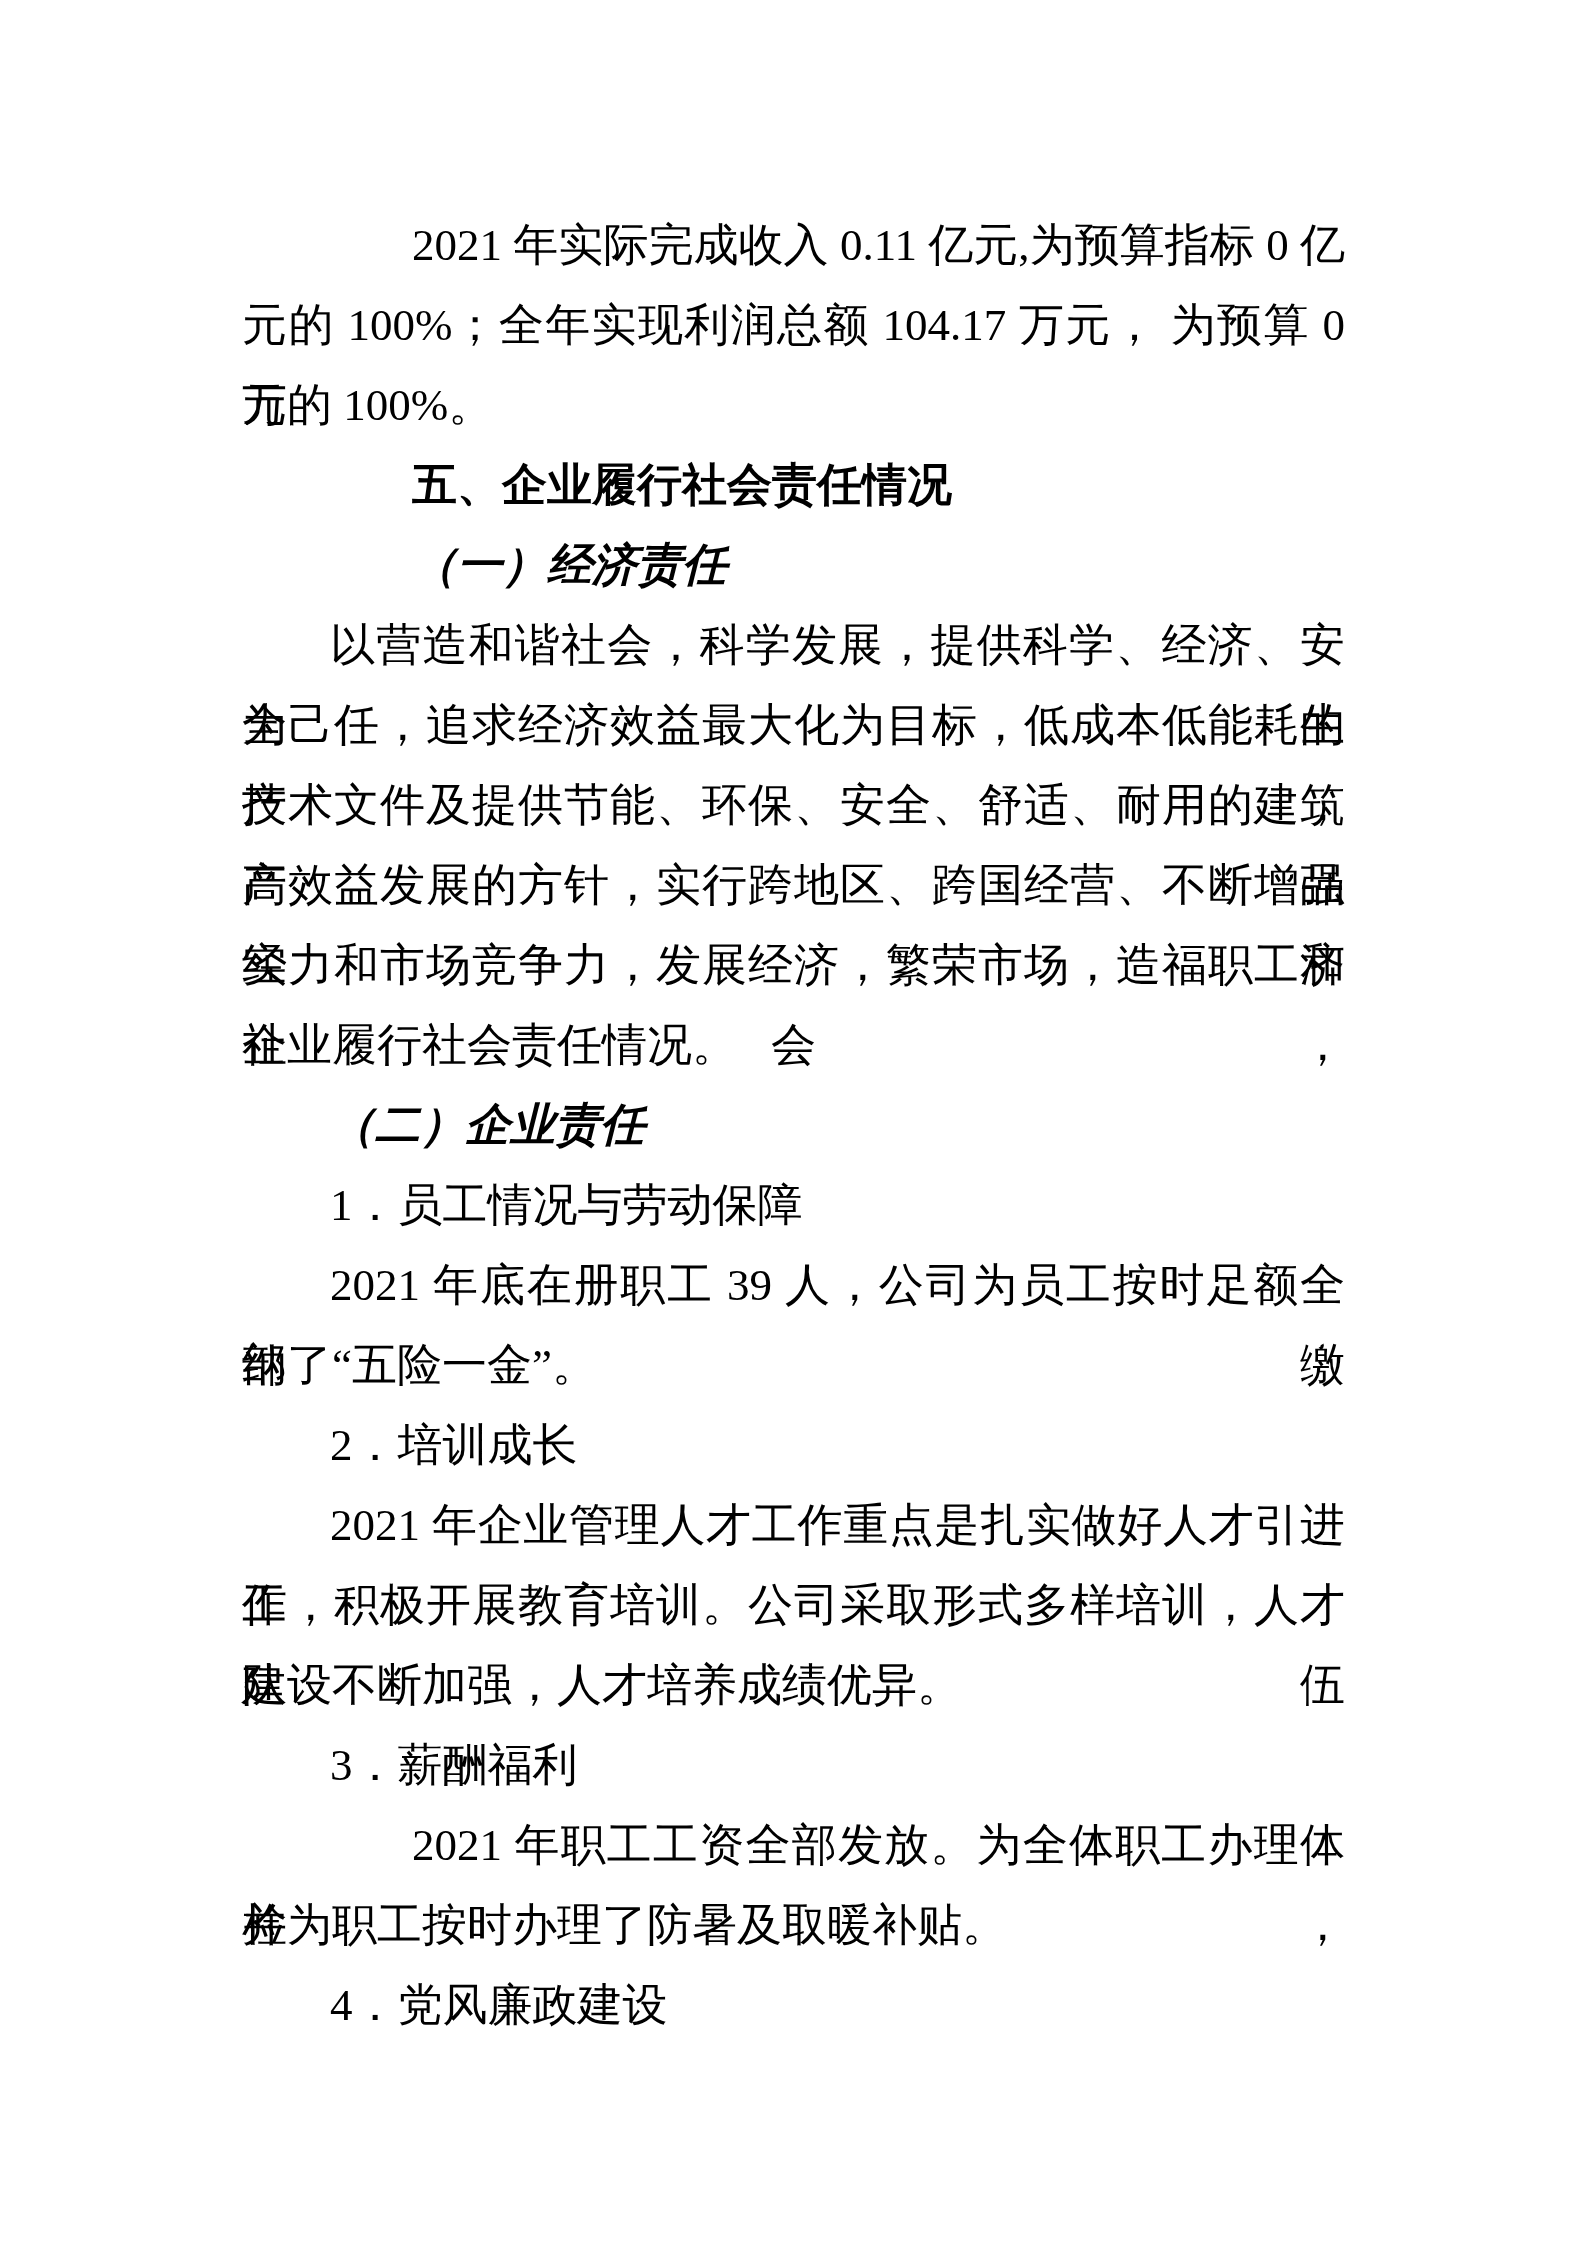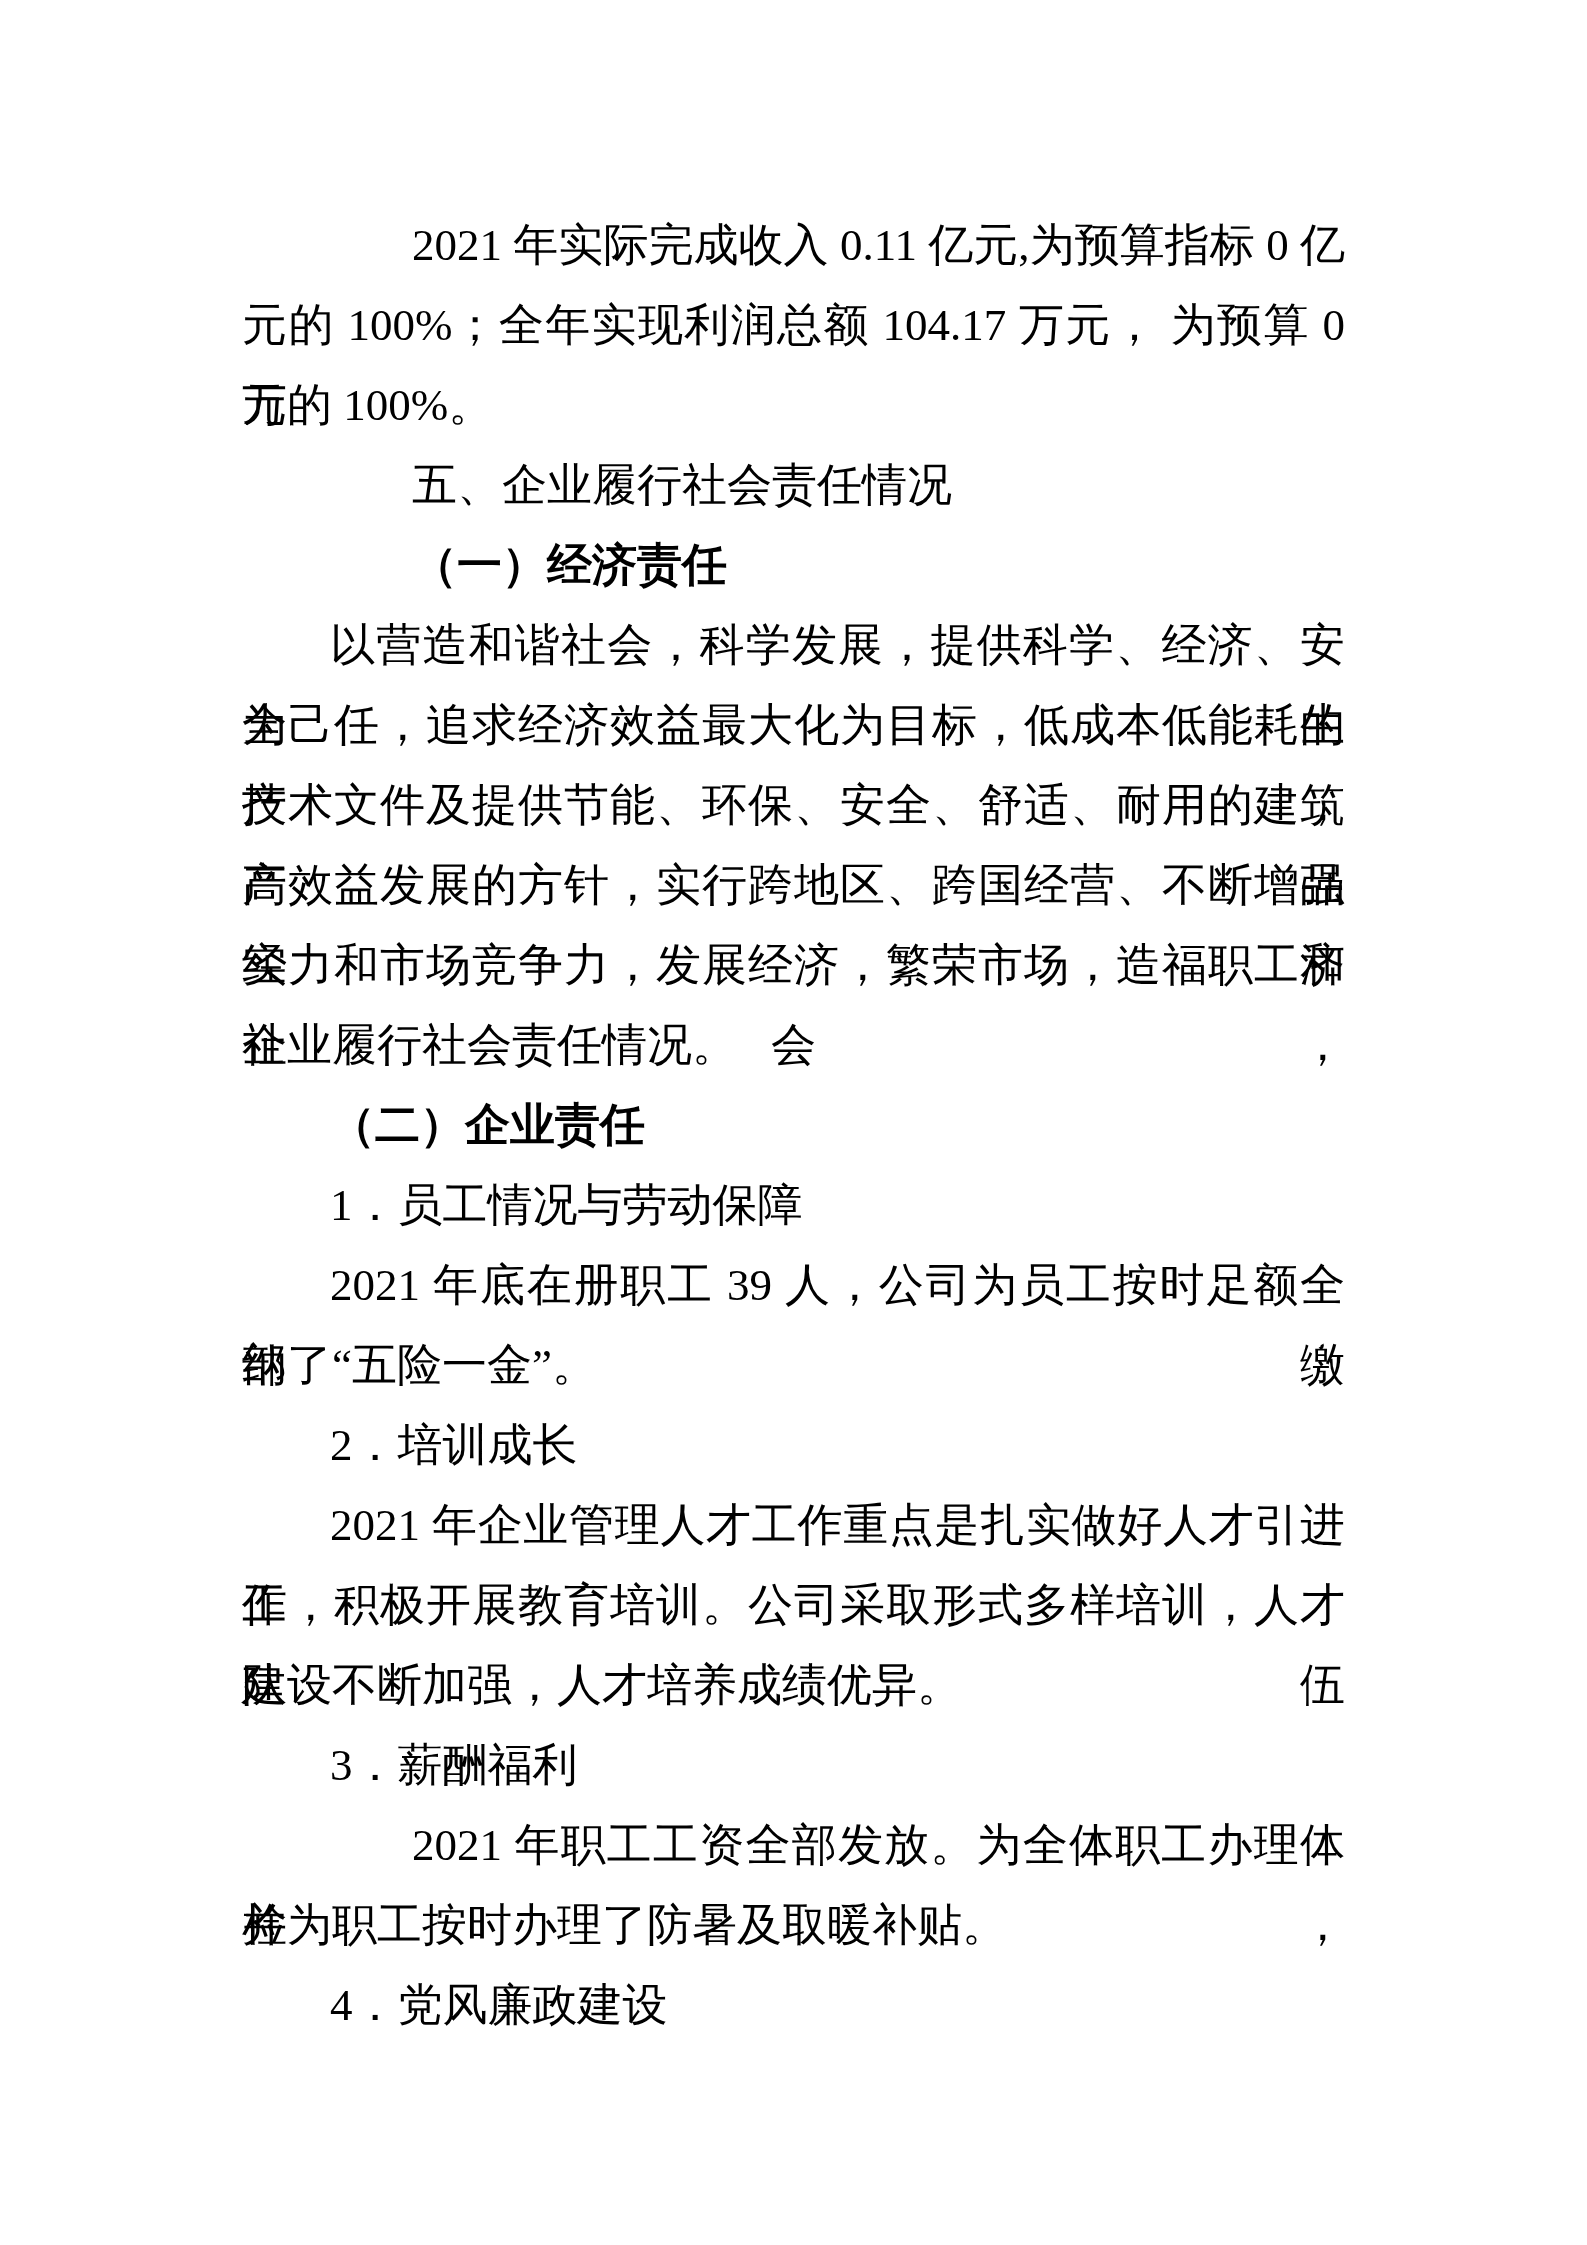--- a/index.html
+++ b/index.html
@@ -27,25 +27,26 @@
     height: 80px;
     white-space: nowrap;
     color: #000000;
   }
   .style-body {
     font-family: "Liberation Serif", "DejaVu Serif", serif;
     font-weight: normal;
   }
   .style-h1 {
     font-family: "Liberation Sans", "DejaVu Sans", sans-serif;
-    font-weight: normal;
+    font-weight: bold;
   }
   .style-h2 {
     font-family: "Liberation Serif", "DejaVu Serif", serif;
     font-weight: bold;
+    font-style: italic;
   }
   .indent-none { text-indent: 0; }
   .indent-first { text-indent: 88px; }
   .indent-deep { text-indent: 170px; }
   .fill {
     white-space: normal;
     text-align: justify;
     text-align-last: justify;
   }
 </style>

